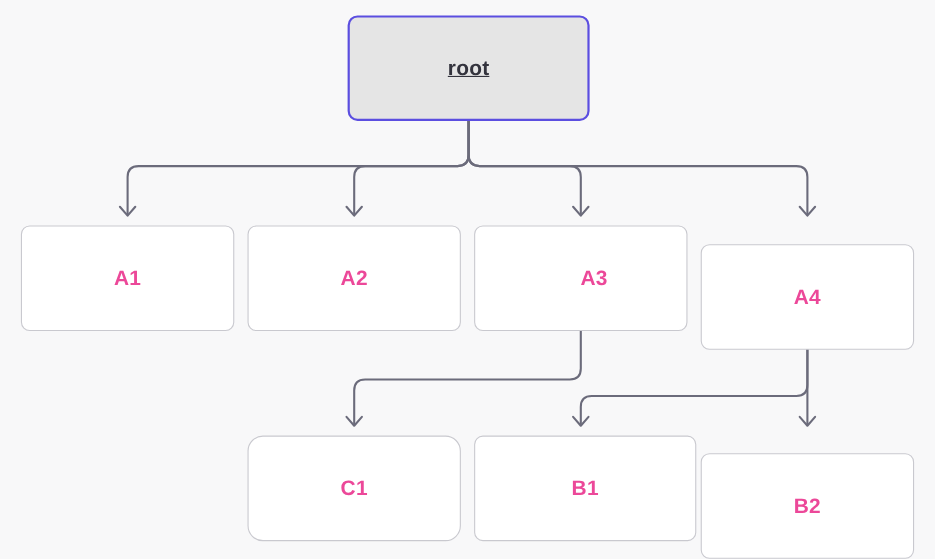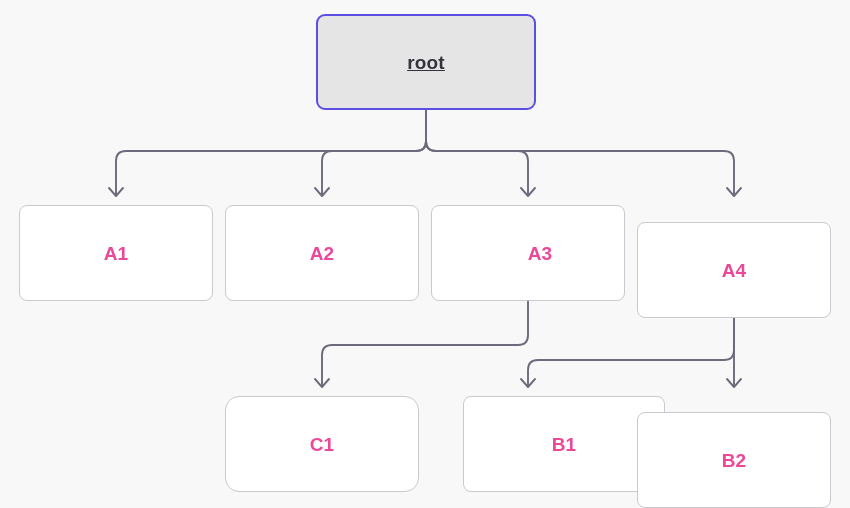--- a/index.html
+++ b/index.html
@@ -87,21 +87,21 @@
       </div>
       <div class="node" style="left: 431px; top: 205px; width: 194px; height: 96px; padding-left: 24px;">
         <span class="node-label">A3</span>
       </div>
       <div class="node" style="left: 637px; top: 222px; width: 194px; height: 96px;">
         <span class="node-label">A4</span>
       </div>
       <div class="node" style="left: 225px; top: 396px; width: 194px; height: 96px; border-radius: 14px;">
         <span class="node-label">C1</span>
       </div>
-      <div class="node" style="left: 431px; top: 396px; width: 202px; height: 96px; margin-left: 32px;">
+      <div class="node" style="left: 431px; top: 396px; width: 202px; height: 96px;">
         <span class="node-label">B1</span>
       </div>
       <div class="node" style="left: 637px; top: 396px; width: 194px; height: 96px; margin-top: 16px;">
         <span class="node-label">B2</span>
       </div>
     </div>
 
 </div>
 
 </body></html>

